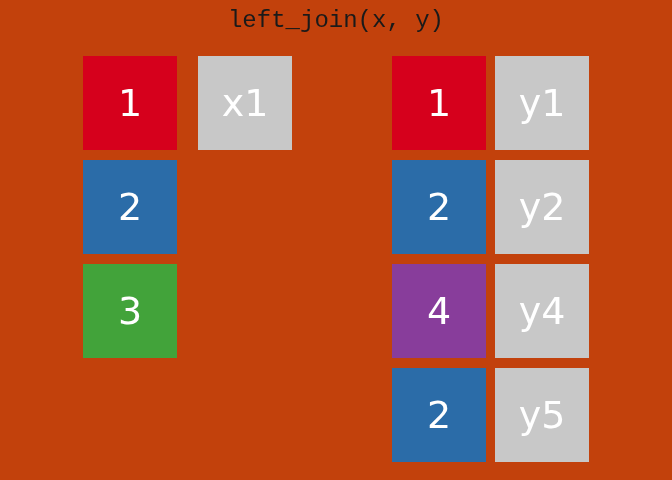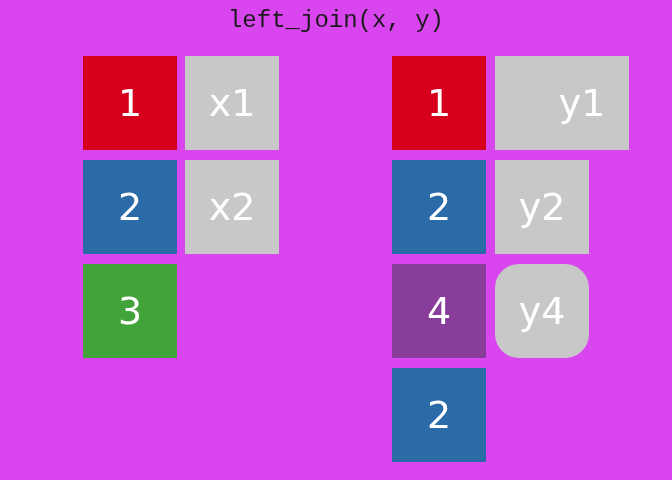--- a/index.html
+++ b/index.html
@@ -50,56 +50,56 @@
     justify-content: center;
     color: #ffffff;
     font-family: "DejaVu Sans", "Liberation Sans", sans-serif;
     font-weight: 400;
   }
   .cell-key {
     font-size: 38px;
   }
   .cell-val {
     font-size: 38px;
-    margin-left: 8px;
+    margin-left: 21px;
     background: #c8c8c8;
   }
   #table-y .cell-val { margin-left: 9px; }
 </style>
 </head>
 <body style="background: rgb(255, 255, 255);">
 
-<div id="stage" style="background: #d946ef;">
+<div id="stage" style="background: #c2410c;">
 
   <div id="title" style="color: rgb(26, 26, 26);">left_join(x, y)</div>
 
   <div class="table-group" id="table-x">
       <div class="row">
         <div class="cell cell-key" style="background: rgb(214, 0, 28); color: rgb(255, 255, 255);">1</div>
         <div class="cell cell-val" style="background: rgb(200, 200, 200); color: rgb(255, 255, 255);">x1</div>
       </div>
       <div class="row">
         <div class="cell cell-key" style="background: rgb(43, 108, 168); color: rgb(255, 255, 255);">2</div>
-        <div class="cell cell-val" style="background: rgb(200, 200, 200); color: rgb(255, 255, 255);">x2</div>
       </div>
       <div class="row">
         <div class="cell cell-key" style="background: rgb(66, 163, 58); color: rgb(255, 255, 255);">3</div>
       </div>
     </div>
   <div class="table-group" id="table-y">
       <div class="row">
         <div class="cell cell-key" style="background: rgb(214, 0, 28); color: rgb(255, 255, 255);">1</div>
-        <div class="cell cell-val" style="background: rgb(200, 200, 200); color: rgb(255, 255, 255); padding-left: 40px;">y1</div>
+        <div class="cell cell-val" style="background: rgb(200, 200, 200); color: rgb(255, 255, 255);">y1</div>
       </div>
       <div class="row">
         <div class="cell cell-key" style="background: rgb(43, 108, 168); color: rgb(255, 255, 255);">2</div>
         <div class="cell cell-val" style="background: rgb(200, 200, 200); color: rgb(255, 255, 255); text-align: center;">y2</div>
       </div>
       <div class="row">
         <div class="cell cell-key" style="background: rgb(136, 61, 155); color: rgb(255, 255, 255);">4</div>
-        <div class="cell cell-val" style="background: rgb(200, 200, 200); color: rgb(255, 255, 255); border-radius: 24px;">y4</div>
+        <div class="cell cell-val" style="background: rgb(200, 200, 200); color: rgb(255, 255, 255);">y4</div>
       </div>
       <div class="row">
         <div class="cell cell-key" style="background: rgb(43, 108, 168); color: rgb(255, 255, 255);">2</div>
+        <div class="cell cell-val" style="background: rgb(200, 200, 200); color: rgb(255, 255, 255);">y5</div>
       </div>
     </div>
 
 </div>
 
 </body></html>

